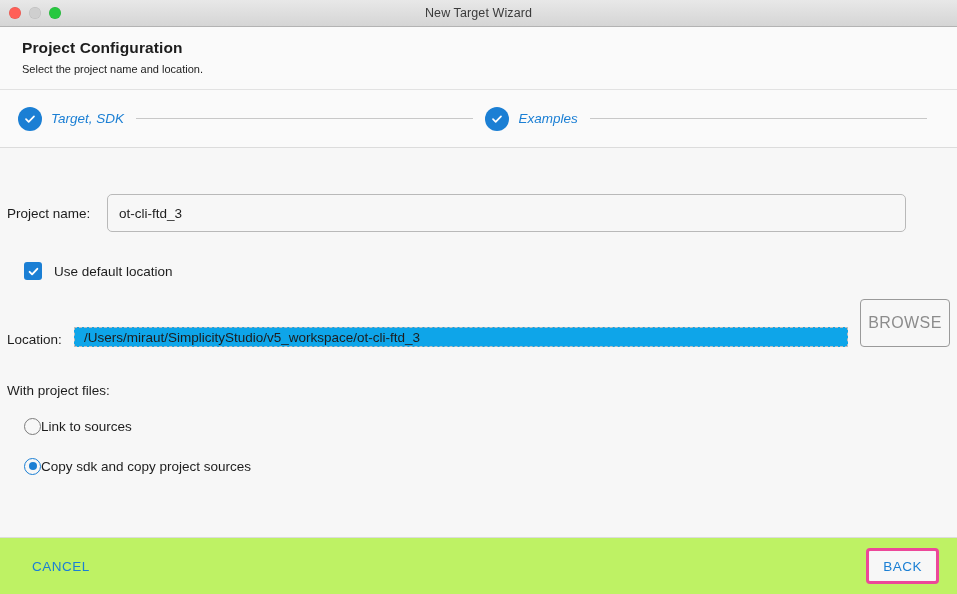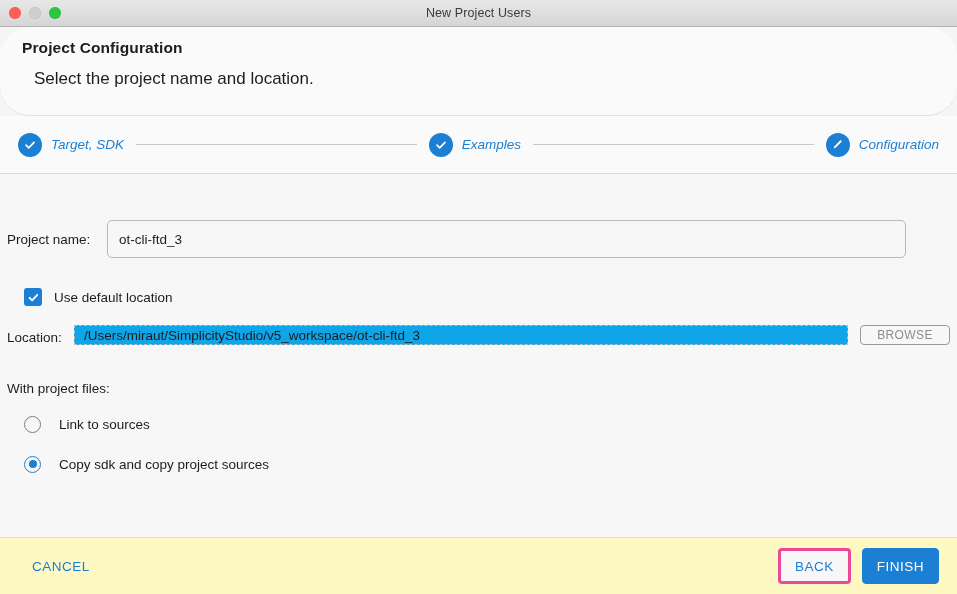--- a/index.html
+++ b/index.html
@@ -86,33 +86,32 @@
     color: #3b3b3b;
     letter-spacing: .1px;
   }
 
   
   #dialog-header {
     flex: 0 0 auto;
     background: #fafafa;
     padding: 12px 0 14px 22px;
     border-bottom: 1px solid #e2e2e2;
-    border-radius: 30px;
   }
   #page-title {
     font-size: 15.5px;
     font-weight: bold;
     color: #1d1d1d;
     margin: 0 0 6px 0;
     letter-spacing: .1px;
   }
   #page-subtitle {
-    font-size: 17px;
-    color: #1d1d1d;
-    margin: 12px;
+    font-size: 11px;
+    color: #1d1d1d;
+    margin: 0;
   }
 
   
   #stepper {
     flex: 0 0 auto;
     height: 57px;
     background: #fafafa;
     border-bottom: 1px solid #dcdcdc;
     display: flex;
     align-items: center;
@@ -224,44 +223,44 @@
     border: 1px dashed #bdbdbd;
     font-family: "Liberation Sans", sans-serif;
     font-size: 13.5px;
     color: #1d1d1d;
     padding: 0 9px;
     outline: none;
   }
   #browse-button {
     flex: 0 0 auto;
     width: 90px;
-    height: 20px;
+    height: 48px;
     margin-left: 12px;
     box-sizing: border-box;
     background: #f7f7f7;
     border: 1px solid #9a9a9a;
     border-radius: 4px;
     font-family: "Liberation Sans", sans-serif;
-    font-size: 12px;
+    font-size: 16px;
     color: #8c8c8c;
     letter-spacing: .4px;
     cursor: default;
   }
 
   
   #project-files-group { margin-top: 36px; }
   #project-files-label {
     font-size: 13.5px;
     color: #1d1d1d;
     margin-bottom: 13px;
   }
   .radio-row {
     display: flex;
     align-items: center;
-    gap: 18px;
+    gap: 0;
     margin-left: 17px;
     height: 30px;
     margin-bottom: 10px;
   }
   .radio {
     width: 17px;
     height: 17px;
     border-radius: 50%;
     box-sizing: border-box;
     border: 1.6px solid #7c7c7c;
@@ -281,21 +280,21 @@
     display: block;
   }
   .radio-label {
     font-size: 13.5px;
     color: #1d1d1d;
   }
 
   
   #dialog-footer {
     flex: 0 0 56px;
-    background: #fef9c3;
+    background: #bef264;
     border-top: 1px solid #dcdcdc;
     display: flex;
     align-items: center;
     padding: 0 18px;
   }
   #cancel-button {
     background: none;
     border: none;
     font-family: "Liberation Sans", sans-serif;
     font-size: 13.5px;
@@ -350,21 +349,21 @@
 </div>
 
 <div id="wizard-window">
 
   <div id="titlebar">
     <div id="window-controls">
       <span class="traffic close"></span>
       <span class="traffic min"></span>
       <span class="traffic max"></span>
     </div>
-    <div id="window-title">New Project Users</div>
+    <div id="window-title">New Target Wizard</div>
   </div>
 
   <div id="dialog-header">
     <div id="page-title">Project Configuration</div>
     <div id="page-subtitle">Select the project name and location.</div>
   </div>
 
   <div id="stepper">
 
     <div class="step">
@@ -382,28 +381,20 @@
       <span class="step-circle">
         <svg width="14" height="14" viewBox="0 0 14 14" aria-hidden="true">
           <path d="M3 7.2 L5.7 9.8 L11 4.3" fill="none" stroke="#ffffff" stroke-width="1.7" stroke-linecap="round" stroke-linejoin="round"></path>
         </svg>
       </span>
       <span class="step-label">Examples</span>
     </div>
 
     <div class="step-connector"></div>
 
-    <div class="step">
-      <span class="step-circle">
-        <svg width="15" height="15" viewBox="0 0 15 15" aria-hidden="true">
-          <path d="M10.6 3.1 L11.9 4.4 L5.6 10.7 L3.6 11.4 L4.3 9.4 Z" fill="#ffffff"></path>
-        </svg>
-      </span>
-      <span class="step-label">Configuration</span>
-    </div>
 
   </div>
 
   <div id="dialog-body">
 
     <div class="form-row" id="project-name-row">
       <span class="field-label" id="project-name-label">Project name:</span>
       <input id="project-name-input" type="text" value="ot-cli-ftd_3" style="">
     </div>
 
@@ -436,16 +427,15 @@
       </div>
 
     </div>
 
   </div>
 
   <div id="dialog-footer">
     <button id="cancel-button">CANCEL</button>
     <div id="footer-spacer"></div>
     <button class="footer-btn" id="back-button">BACK</button>
-    <button class="footer-btn" id="finish-button">FINISH</button>
   </div>
 
 </div>
 
 </body></html>

